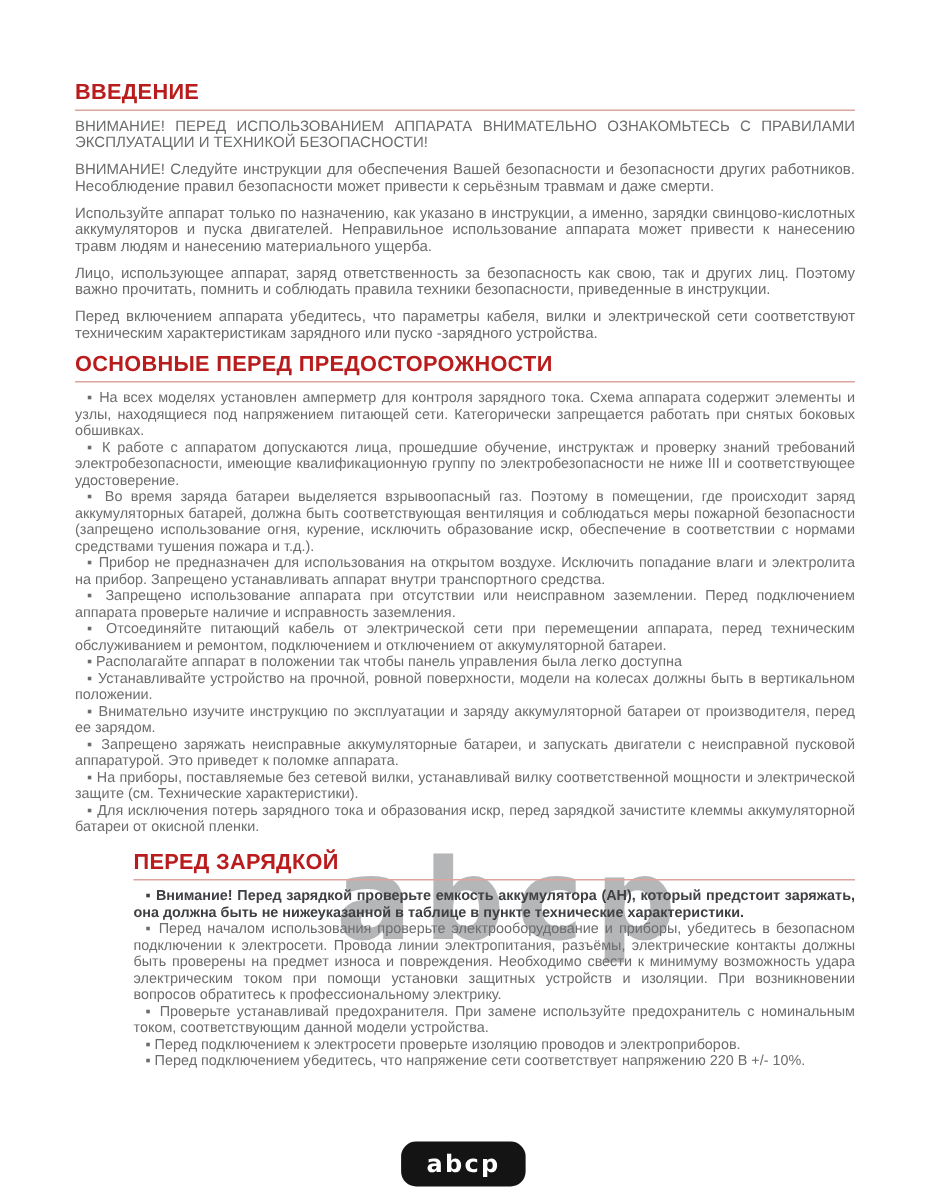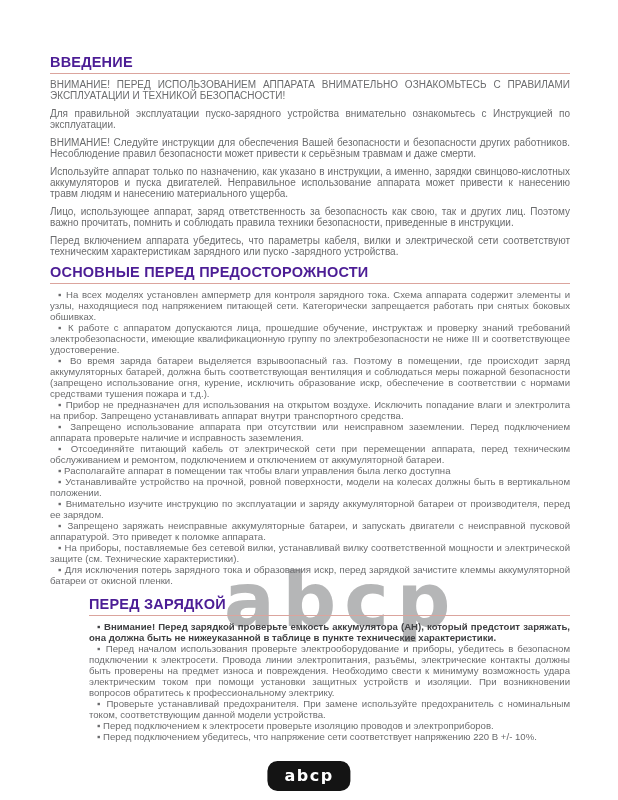--- a/index.html
+++ b/index.html
@@ -13,21 +13,21 @@
   .content{
     position:absolute;
     left:50px;top:54px;width:520px;
     z-index:2;
   }
   h2.heading{
     margin:0;
     font-size:14.5px;
     font-weight:bold;
     letter-spacing:.2px;
-    color:#4c1d95;
+    color:#b91c1c;
     line-height:17px;
   }
   .rule{
     border:0;
     border-top:1px solid #dba49d;
     margin:2px 0 5px 0;
     height:0;
   }
   p.para{
     margin:0 0 7px 0;
@@ -84,37 +84,36 @@
 <div class="page">
 
   <div class="watermark">abcp</div>
 
   <div class="content">
 
     <section class="sec1">
       <h2 class="heading">ВВЕДЕНИЕ</h2>
       <div class="rule"></div>
       <p class="para">ВНИМАНИЕ! ПЕРЕД ИСПОЛЬЗОВАНИЕМ АППАРАТА ВНИМАТЕЛЬНО ОЗНАКОМЬТЕСЬ С ПРАВИЛАМИ ЭКСПЛУАТАЦИИ И ТЕХНИКОЙ БЕЗОПАСНОСТИ!</p>
-      <p class="para">Для правильной эксплуатации пуско-зарядного устройства внимательно ознакомьтесь с Инструкцией по эксплуатации.</p>
       <p class="para">ВНИМАНИЕ! Следуйте инструкции для обеспечения Вашей безопасности и безопасности других работников. Несоблюдение правил безопасности может привести к серьёзным травмам и даже смерти.</p>
       <p class="para">Используйте аппарат только по назначению, как указано в инструкции, а именно, зарядки свинцово-кислотных аккумуляторов и пуска двигателей. Неправильное использование аппарата может привести к нанесению травм людям и нанесению материального ущерба.</p>
       <p class="para">Лицо, использующее аппарат, заряд ответственность за безопасность как свою, так и других лиц. Поэтому важно прочитать, помнить и соблюдать правила техники безопасности, приведенные в инструкции.</p>
       <p class="para">Перед включением аппарата убедитесь, что параметры кабеля, вилки и электрической сети соответствуют техническим характеристикам зарядного или пуско -зарядного устройства.</p>
     </section>
 
     <section class="sec2">
       <h2 class="heading">ОСНОВНЫЕ ПЕРЕД ПРЕДОСТОРОЖНОСТИ</h2>
       <div class="rule"></div>
       <p class="bullet">▪ На всех моделях установлен амперметр для контроля зарядного тока. Схема аппарата содержит элементы и узлы, находящиеся под напряжением питающей сети. Категорически запрещается работать при снятых боковых обшивках.</p>
       <p class="bullet">▪ К работе с аппаратом допускаются лица, прошедшие обучение, инструктаж и проверку знаний требований электробезопасности, имеющие квалификационную группу по электробезопасности не ниже III и соответствующее удостоверение.</p>
       <p class="bullet">▪ Во время заряда батареи выделяется взрывоопасный газ. Поэтому в помещении, где происходит заряд аккумуляторных батарей, должна быть соответствующая вентиляция и соблюдаться меры пожарной безопасности (запрещено использование огня, курение, исключить образование искр, обеспечение в соответствии с нормами средствами тушения пожара и т.д.).</p>
       <p class="bullet">▪ Прибор не предназначен для использования на открытом воздухе. Исключить попадание влаги и электролита на прибор. Запрещено устанавливать аппарат внутри транспортного средства.</p>
       <p class="bullet">▪ Запрещено использование аппарата при отсутствии или неисправном заземлении. Перед подключением аппарата проверьте наличие и исправность заземления.</p>
       <p class="bullet">▪ Отсоединяйте питающий кабель от электрической сети при перемещении аппарата, перед техническим обслуживанием и ремонтом, подключением и отключением от аккумуляторной батареи.</p>
-      <p class="bullet">▪ Располагайте аппарат в помещении так чтобы влаги управления была легко доступна</p>
+      <p class="bullet">▪ Располагайте аппарат в положении так чтобы панель управления была легко доступна</p>
       <p class="bullet">▪ Устанавливайте устройство на прочной, ровной поверхности, модели на колесах должны быть в вертикальном положении.</p>
       <p class="bullet">▪ Внимательно изучите инструкцию по эксплуатации и заряду аккумуляторной батареи от производителя, перед ее зарядом.</p>
       <p class="bullet">▪ Запрещено заряжать неисправные аккумуляторные батареи, и запускать двигатели с неисправной пусковой аппаратурой. Это приведет к поломке аппарата.</p>
       <p class="bullet">▪ На приборы, поставляемые без сетевой вилки, устанавливай вилку соответственной мощности и электрической защите (см. Технические характеристики).</p>
       <p class="bullet">▪ Для исключения потерь зарядного тока и образования искр, перед зарядкой зачистите клеммы аккумуляторной батареи от окисной пленки.</p>
     </section>
 
     <section class="sec3">
       <h2 class="heading">ПЕРЕД ЗАРЯДКОЙ</h2>
       <div class="rule"></div>

